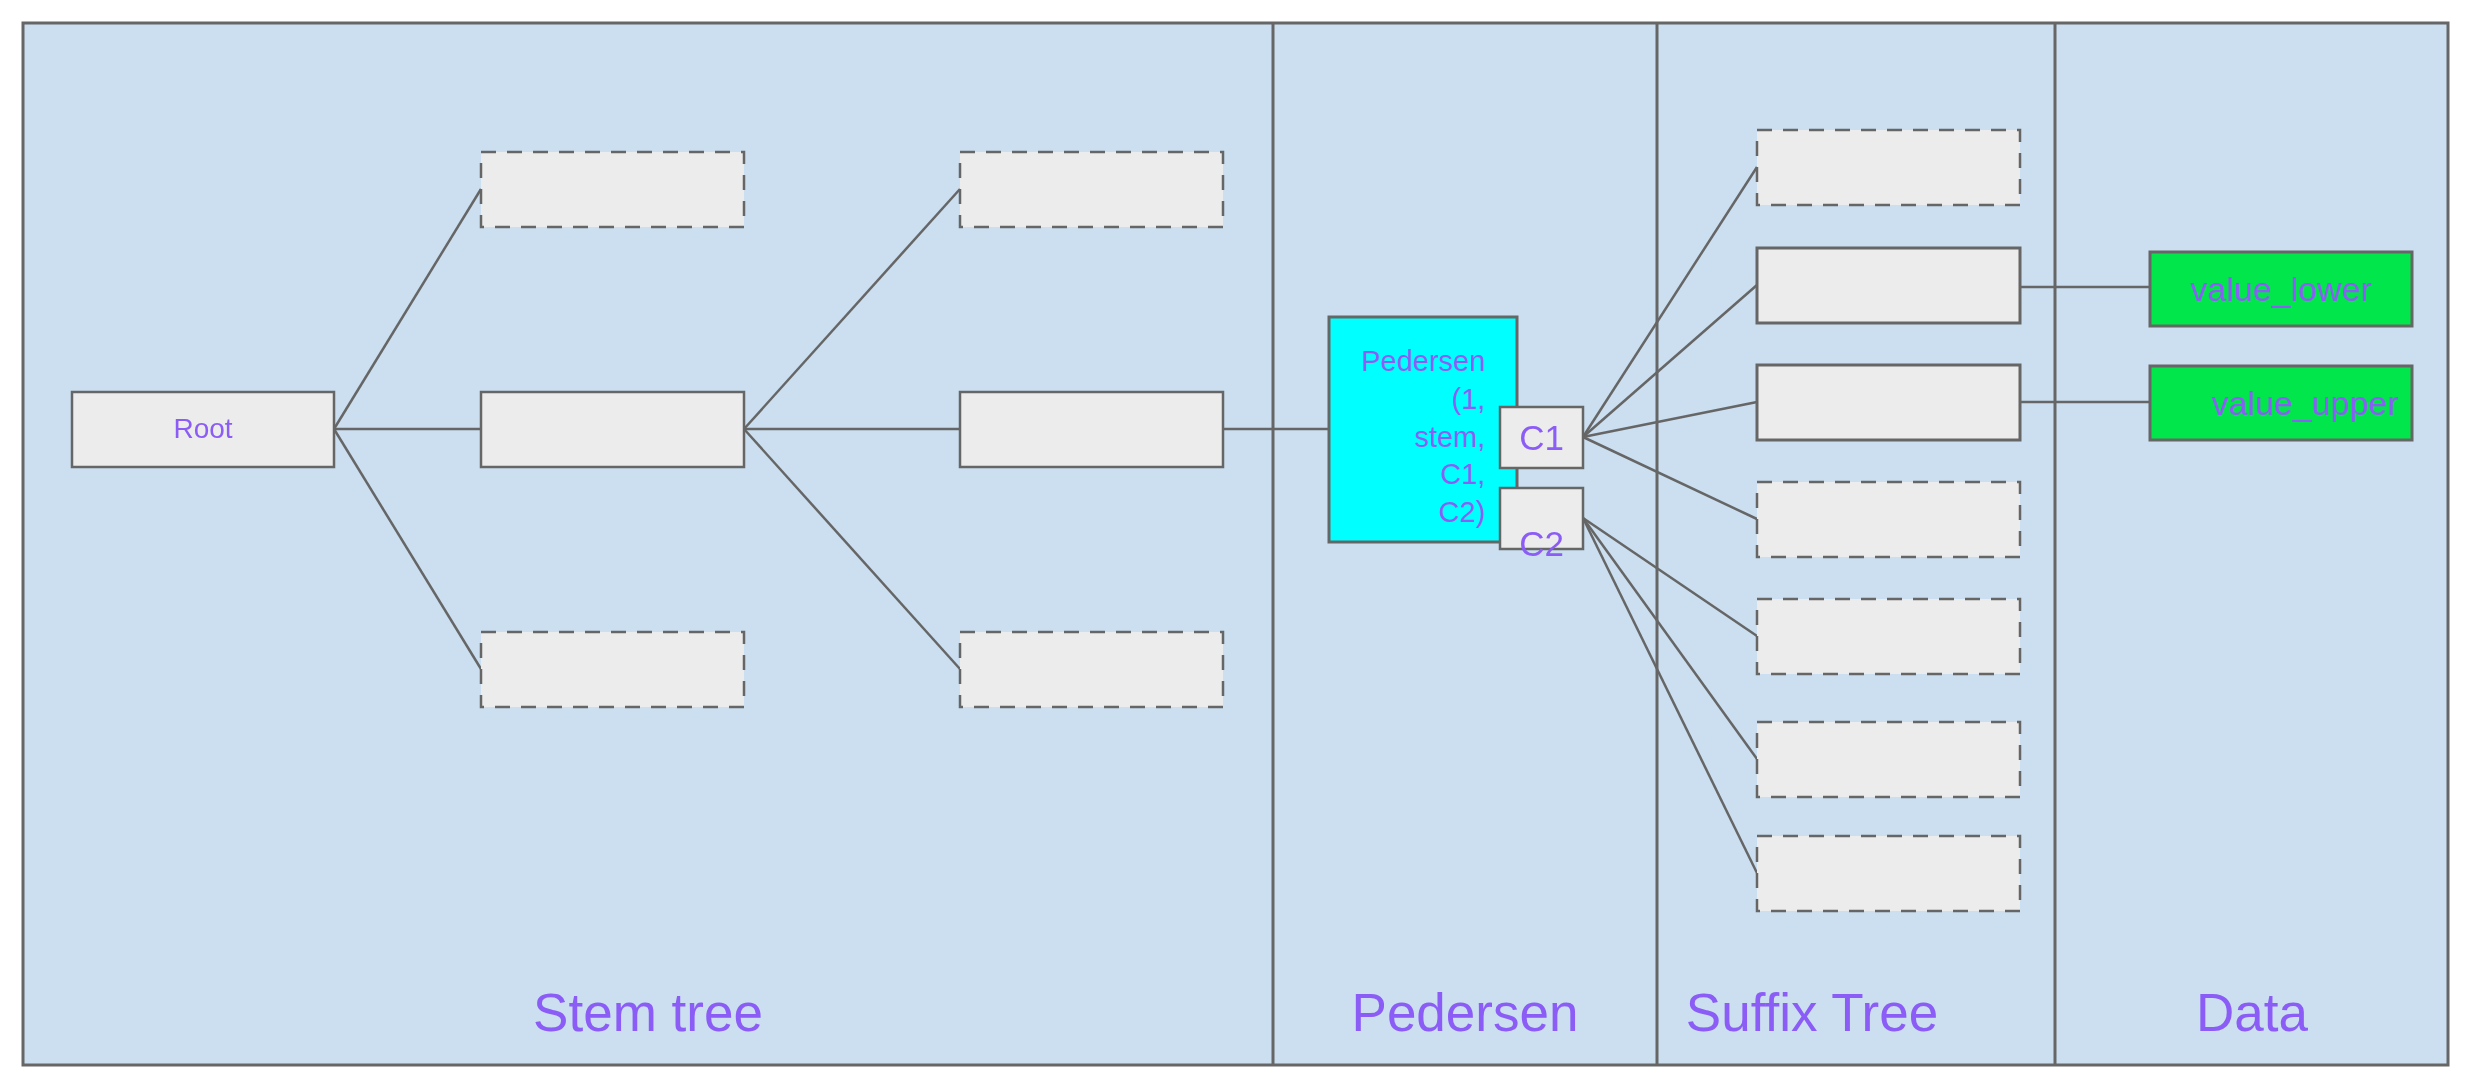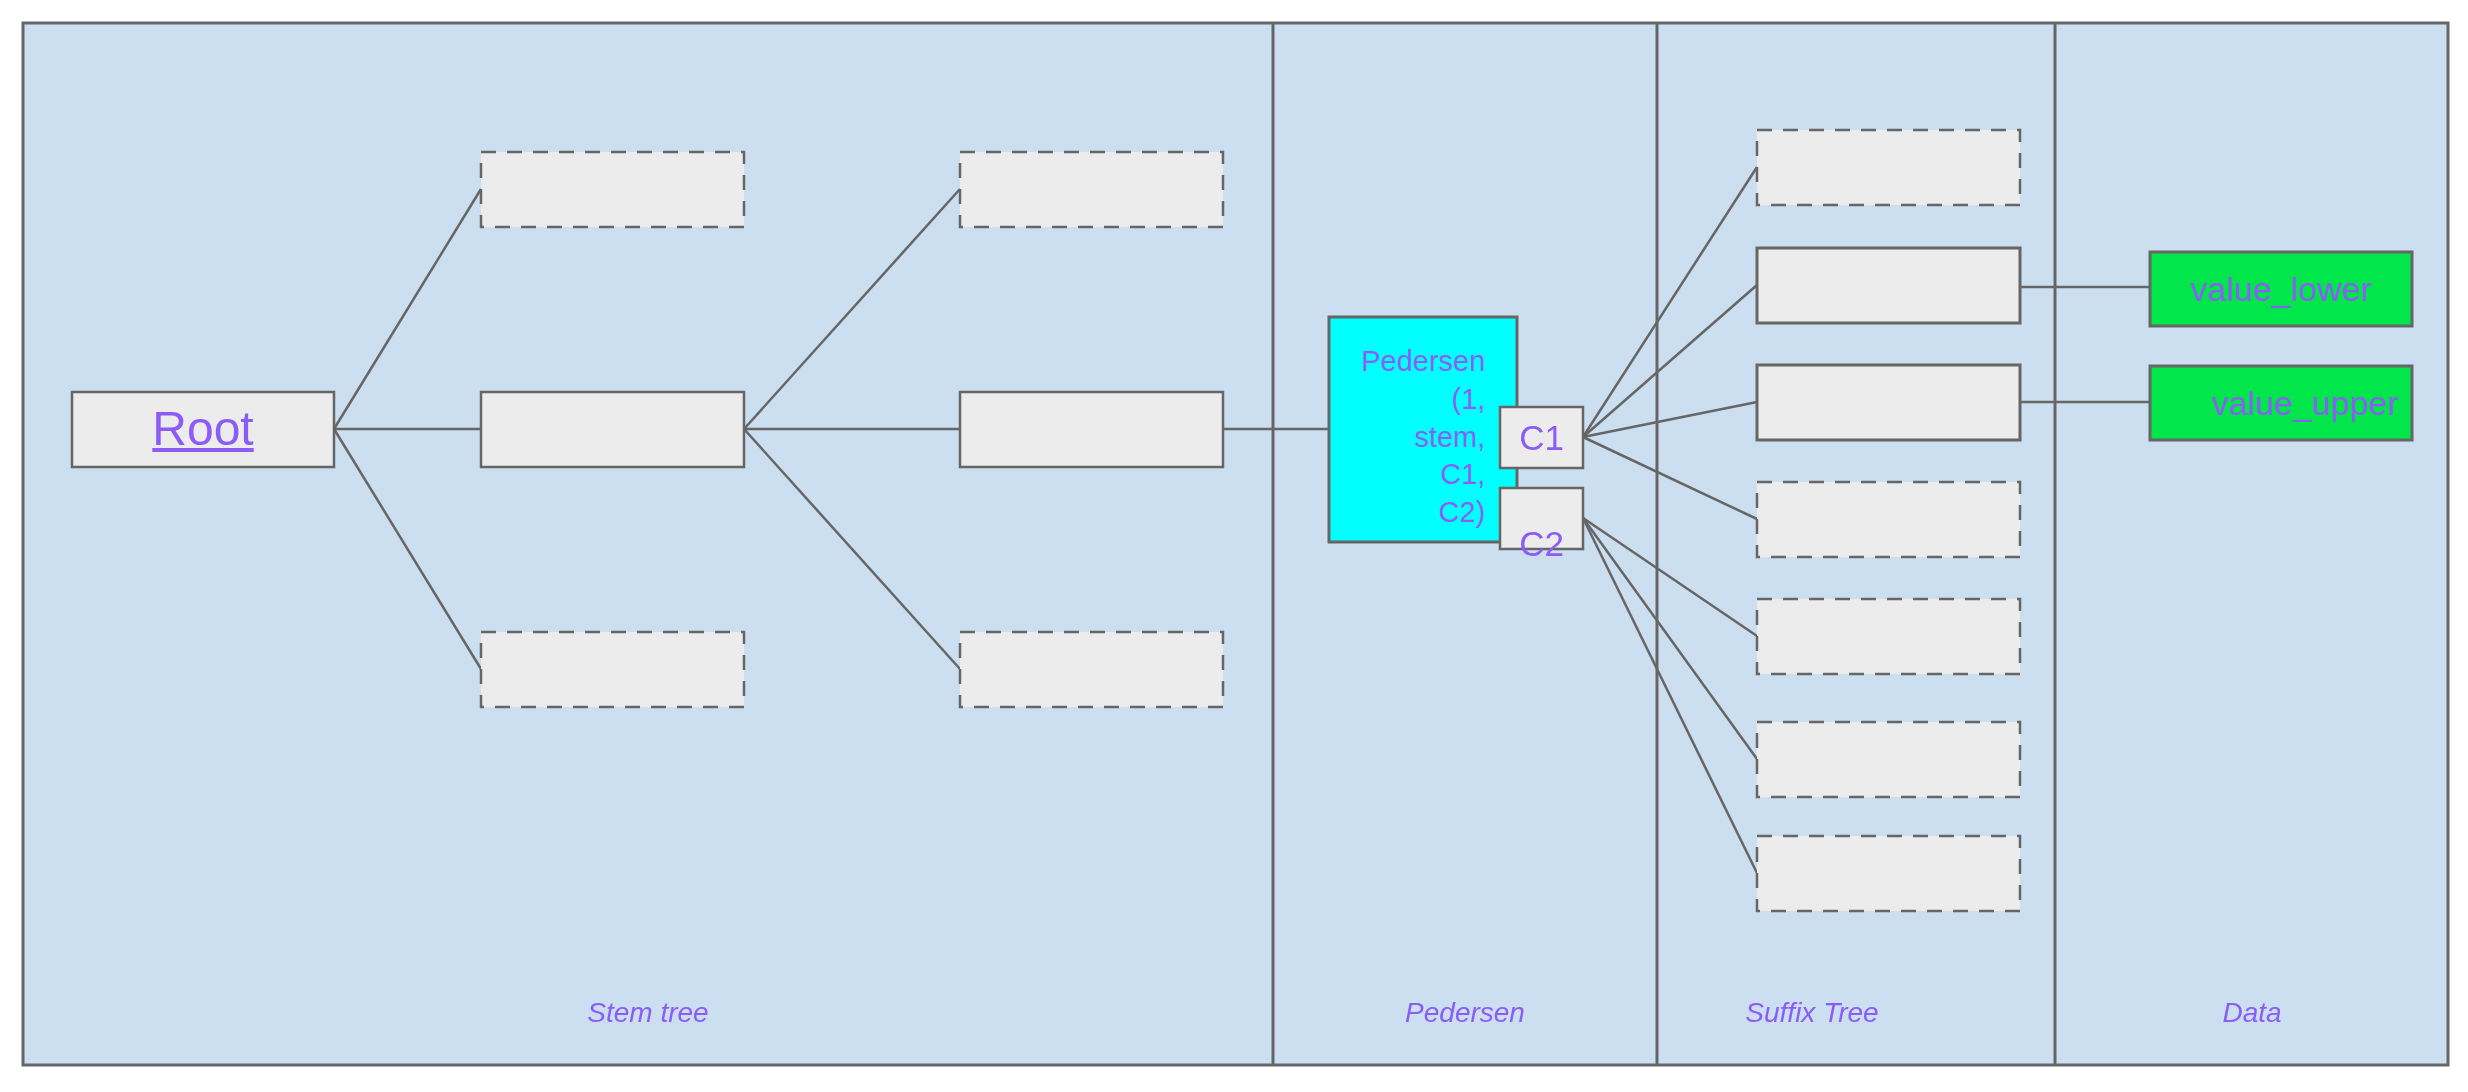--- a/index.html
+++ b/index.html
@@ -12,25 +12,25 @@
   }
   .diagram-svg{position:absolute;left:0;top:0;}
   .lbl{
     position:absolute;
     display:flex;align-items:center;justify-content:center;
     text-align:right;color:#8b5cf6;
     pointer-events:none;
     line-height:1.3;
   }
   .lbl.pre{white-space:pre-line;margin-top:8px;}
-  .root-lbl{font-size:48px;text-decoration:underline;}
+  .root-lbl{font-size:28px;}
   .pedersen-lbl{font-size:29px;}
   .commit-lbl{font-size:35px;}
   .value-lbl{font-size:34px;}
-  .lane-lbl{font-size:28px;font-style:italic;}
+  .lane-lbl{font-size:53px;}
 </style>
 </head>
 <body>
 
 <div class="canvas">
 
   <svg class="diagram-svg" width="2468" height="1092" viewBox="0 0 2468 1092">
 
     <rect x="23" y="23" width="2425" height="1042" fill="#cbdff0" stroke="#666666" stroke-width="3"></rect>
 

